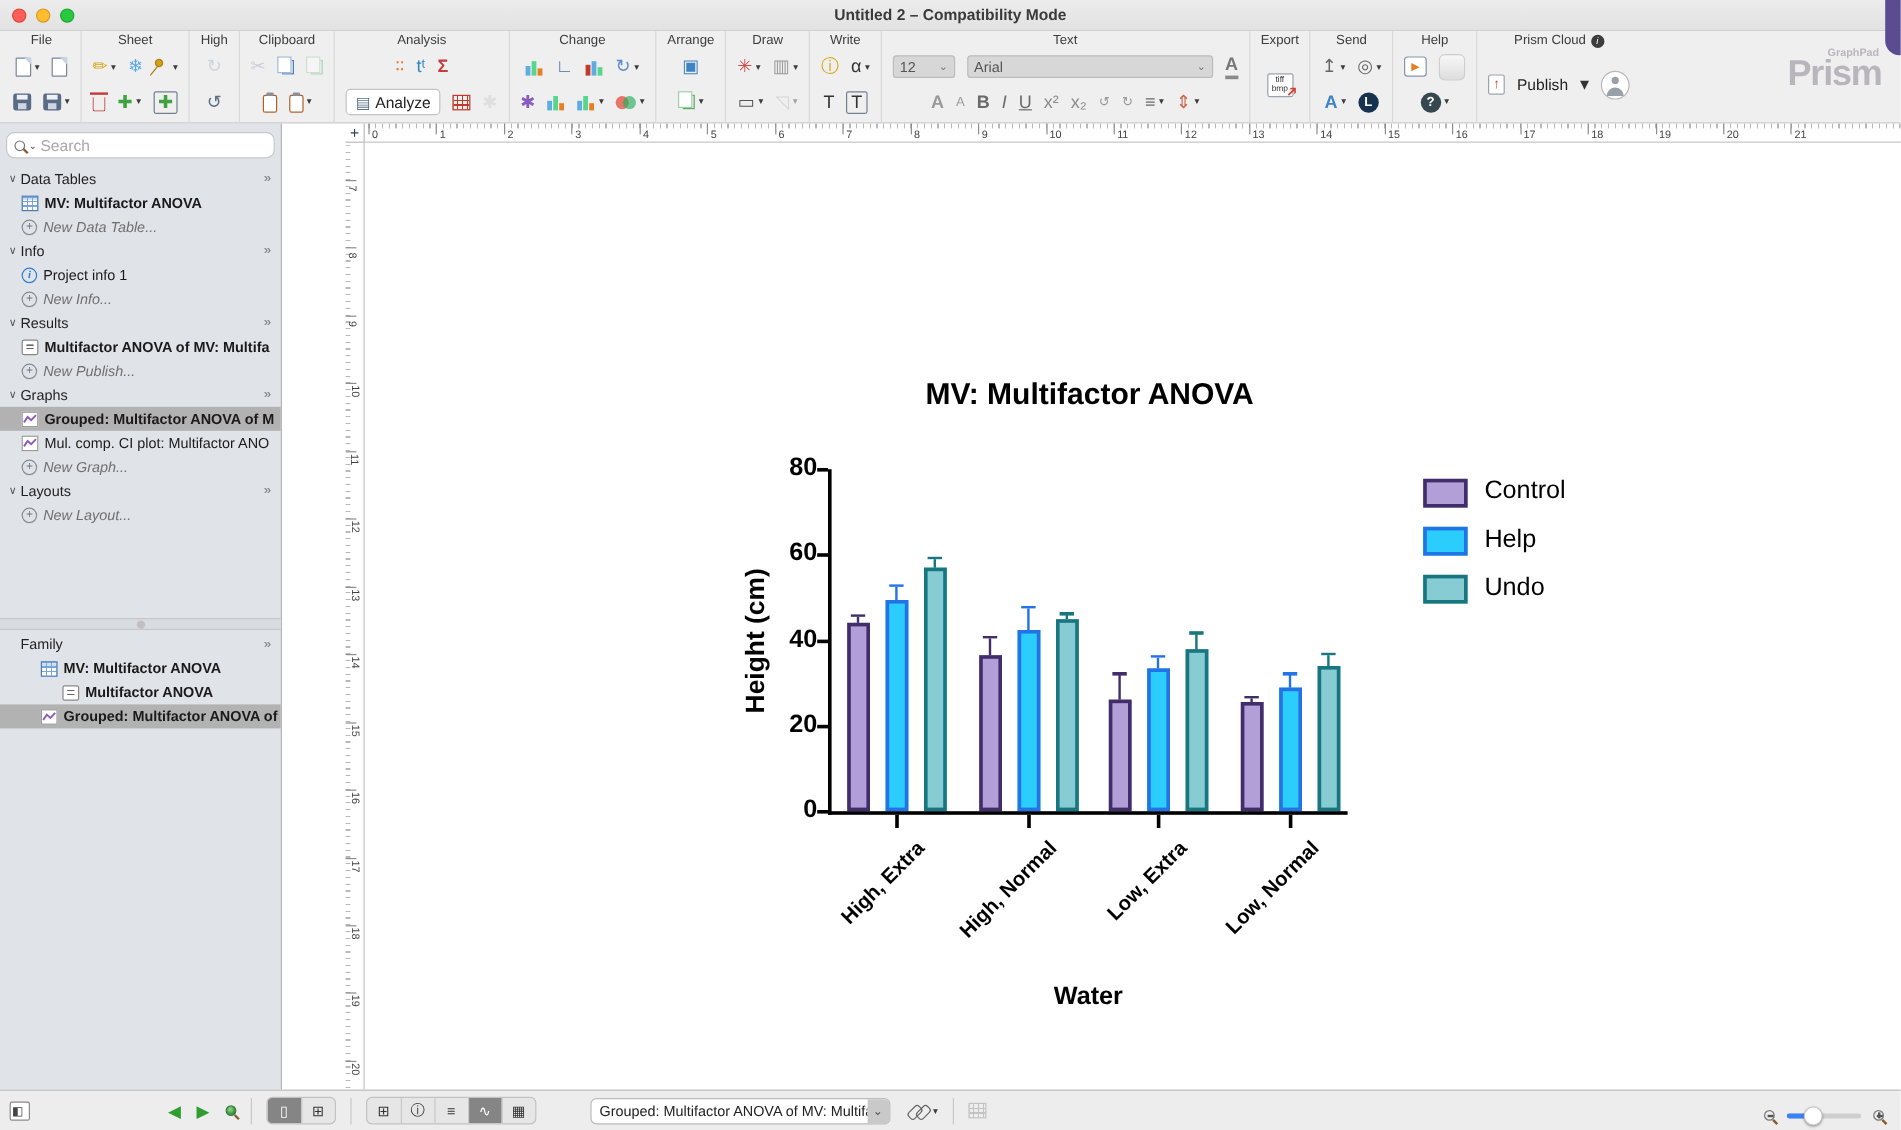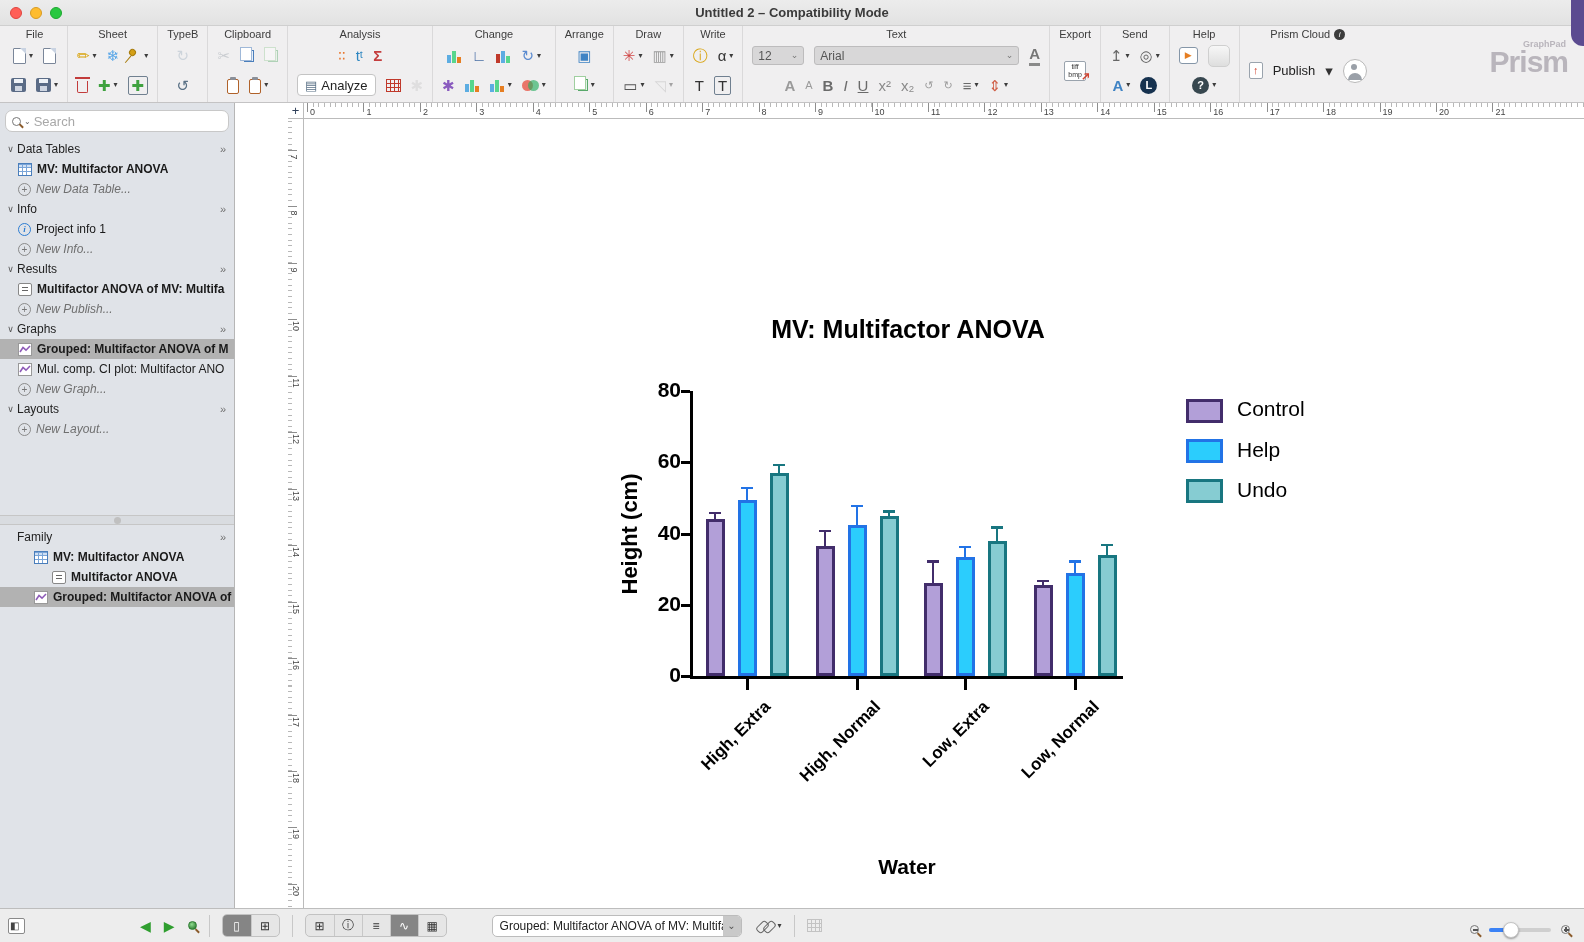--- a/index.html
+++ b/index.html
@@ -110,21 +110,21 @@
   #page { position:absolute; left:69px; top:16px; right:0; bottom:0; background:#fff; overflow:hidden; }
   #chart { position:absolute; inset:0; color:#000; }
   .c-title { position:absolute; font-weight:bold; font-size:25px; width:600px; text-align:center; }
   .axis { position:absolute; background:#000; }
   .ytick { position:absolute; background:#000; }
   .ytick-lab { position:absolute; font-weight:bold; font-size:21px; text-align:right; width:52px; }
   .xtick { position:absolute; background:#000; }
   .bar { position:absolute; }
   .ebar, .ecap { position:absolute; }
   .cat { position:absolute; font-weight:bold; font-size:17px; white-space:nowrap; transform-origin:100% 0; transform:rotate(-45deg); }
-  .c-xlabel { position:absolute; font-weight:bold; font-size:21px; width:300px; text-align:center;margin-top:36px; }
+  .c-xlabel { position:absolute; font-weight:bold; font-size:21px; width:300px; text-align:center; }
   .c-ylabel { position:absolute; font-weight:bold; font-size:22px; width:310px; height:26px; text-align:center; transform:rotate(-90deg); }
   .leg-sw { position:absolute; }
   .leg-lab { position:absolute; font-size:21px; }
 
   
   #statusbar { position:absolute; left:0; right:0; bottom:0; height:34px; background:#ededed; border-top:1px solid #bdbdbd; display:flex; align-items:center; padding:0 8px; font-size:12px; color:#444; }
   .sb-toggle { width:17px; height:16px; border:1px solid #8a8a8a; border-radius:2px; background:#fff; display:flex; align-items:center; justify-content:flex-start; font-size:10px; color:#444; padding-left:1px; }
   .sb-nav { display:flex; align-items:center; gap:13px; margin-left:115px; }
   .sb-nav .tri { font-size:14px; color:#2f9e2f; }
   .sb-div { width:1px; height:22px; background:#c8c8c8; margin:0 12px; }
@@ -209,21 +209,21 @@
             <span class="caret">▾</span>
           </span>
           <span class="tbi">
             <span class="glyph boxed" style="color: rgb(63, 161, 63);">✚</span>
           </span>
         </div>
       </div>
     </div>
     <div class="tb-sec">
       <div class="tb-label">
-        <span>TypeB</span>
+        <span>High</span>
       </div>
       <div class="tb-rows">
         <div class="tb-row">
           <span class="tbi dis">
             <span class="glyph" style="color: rgb(159, 176, 192);">↻</span>
           </span>
         </div>
         <div class="tb-row">
           <span class="tbi">
             <span class="glyph" style="color: rgb(90, 113, 134);">↺</span>

